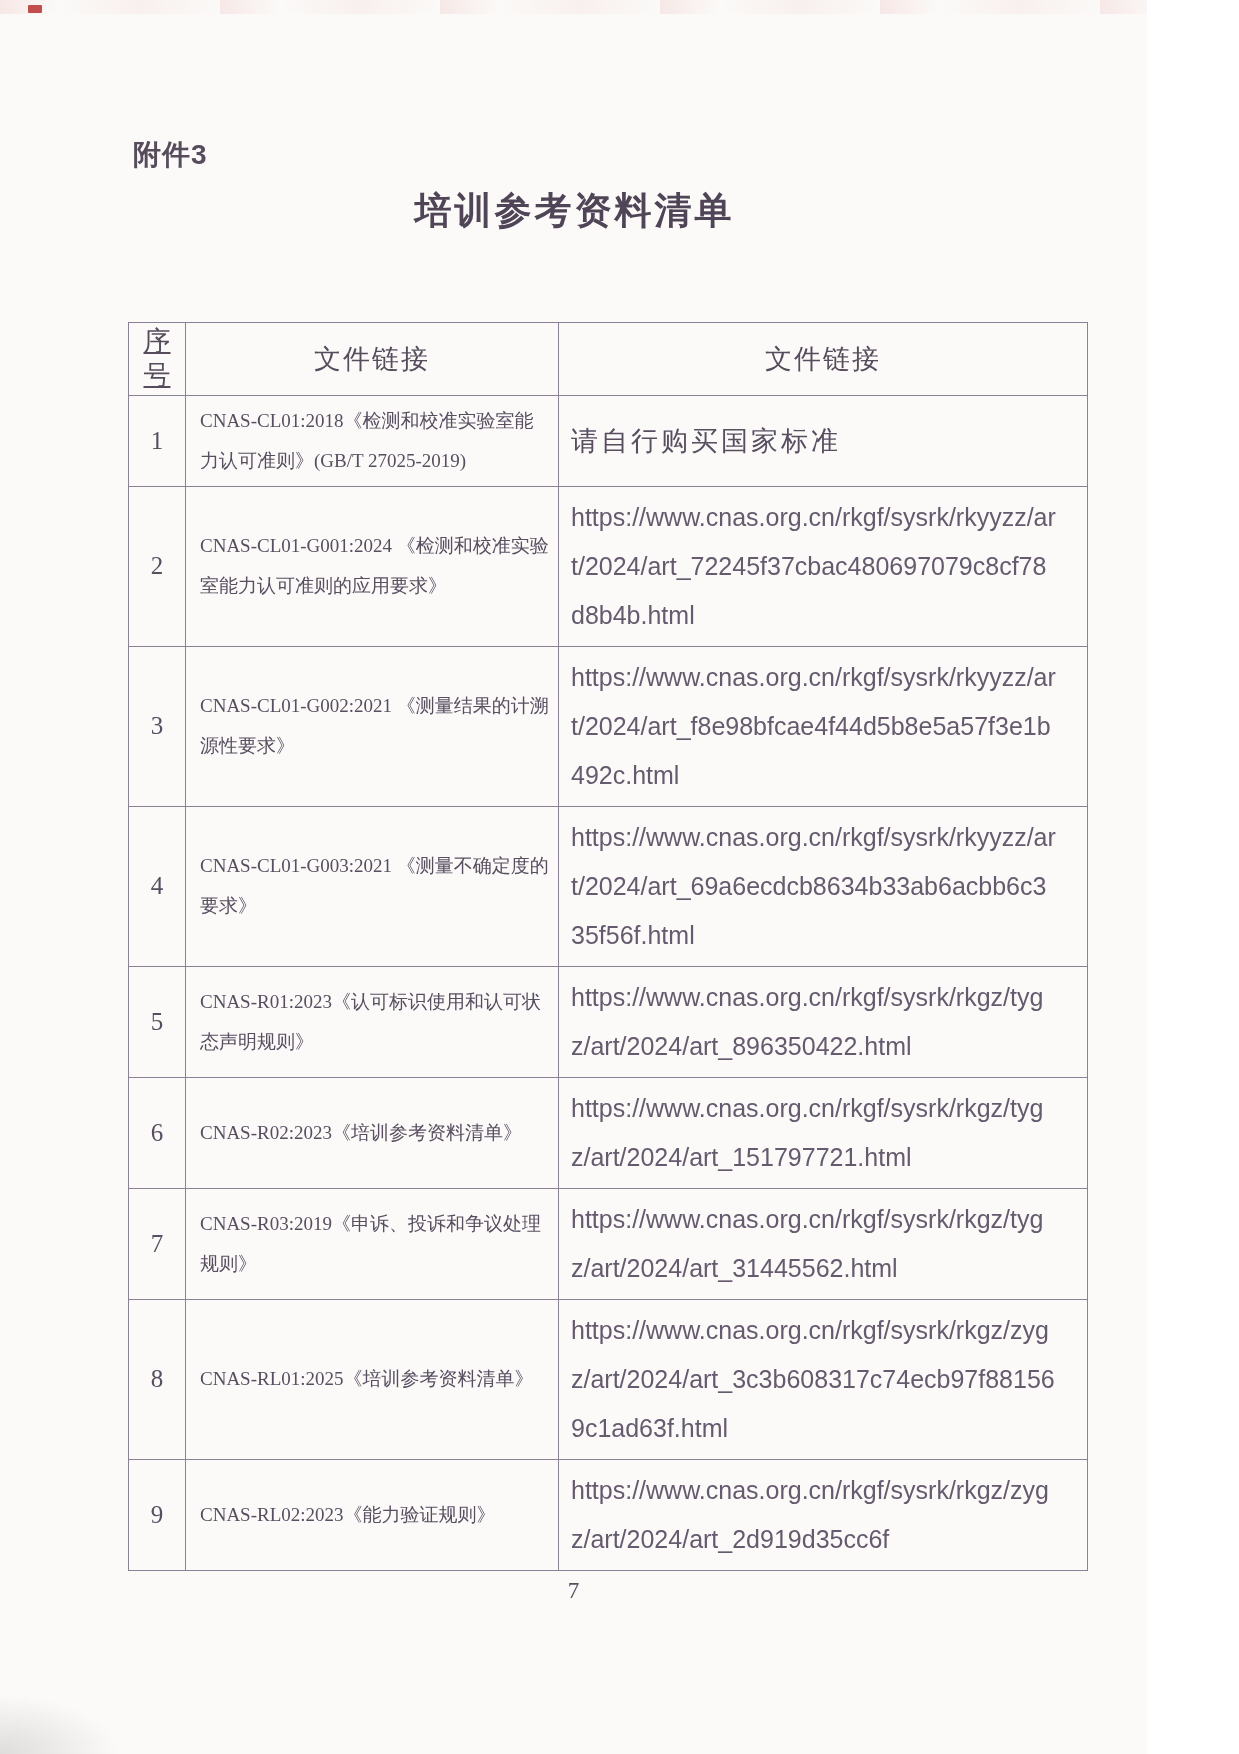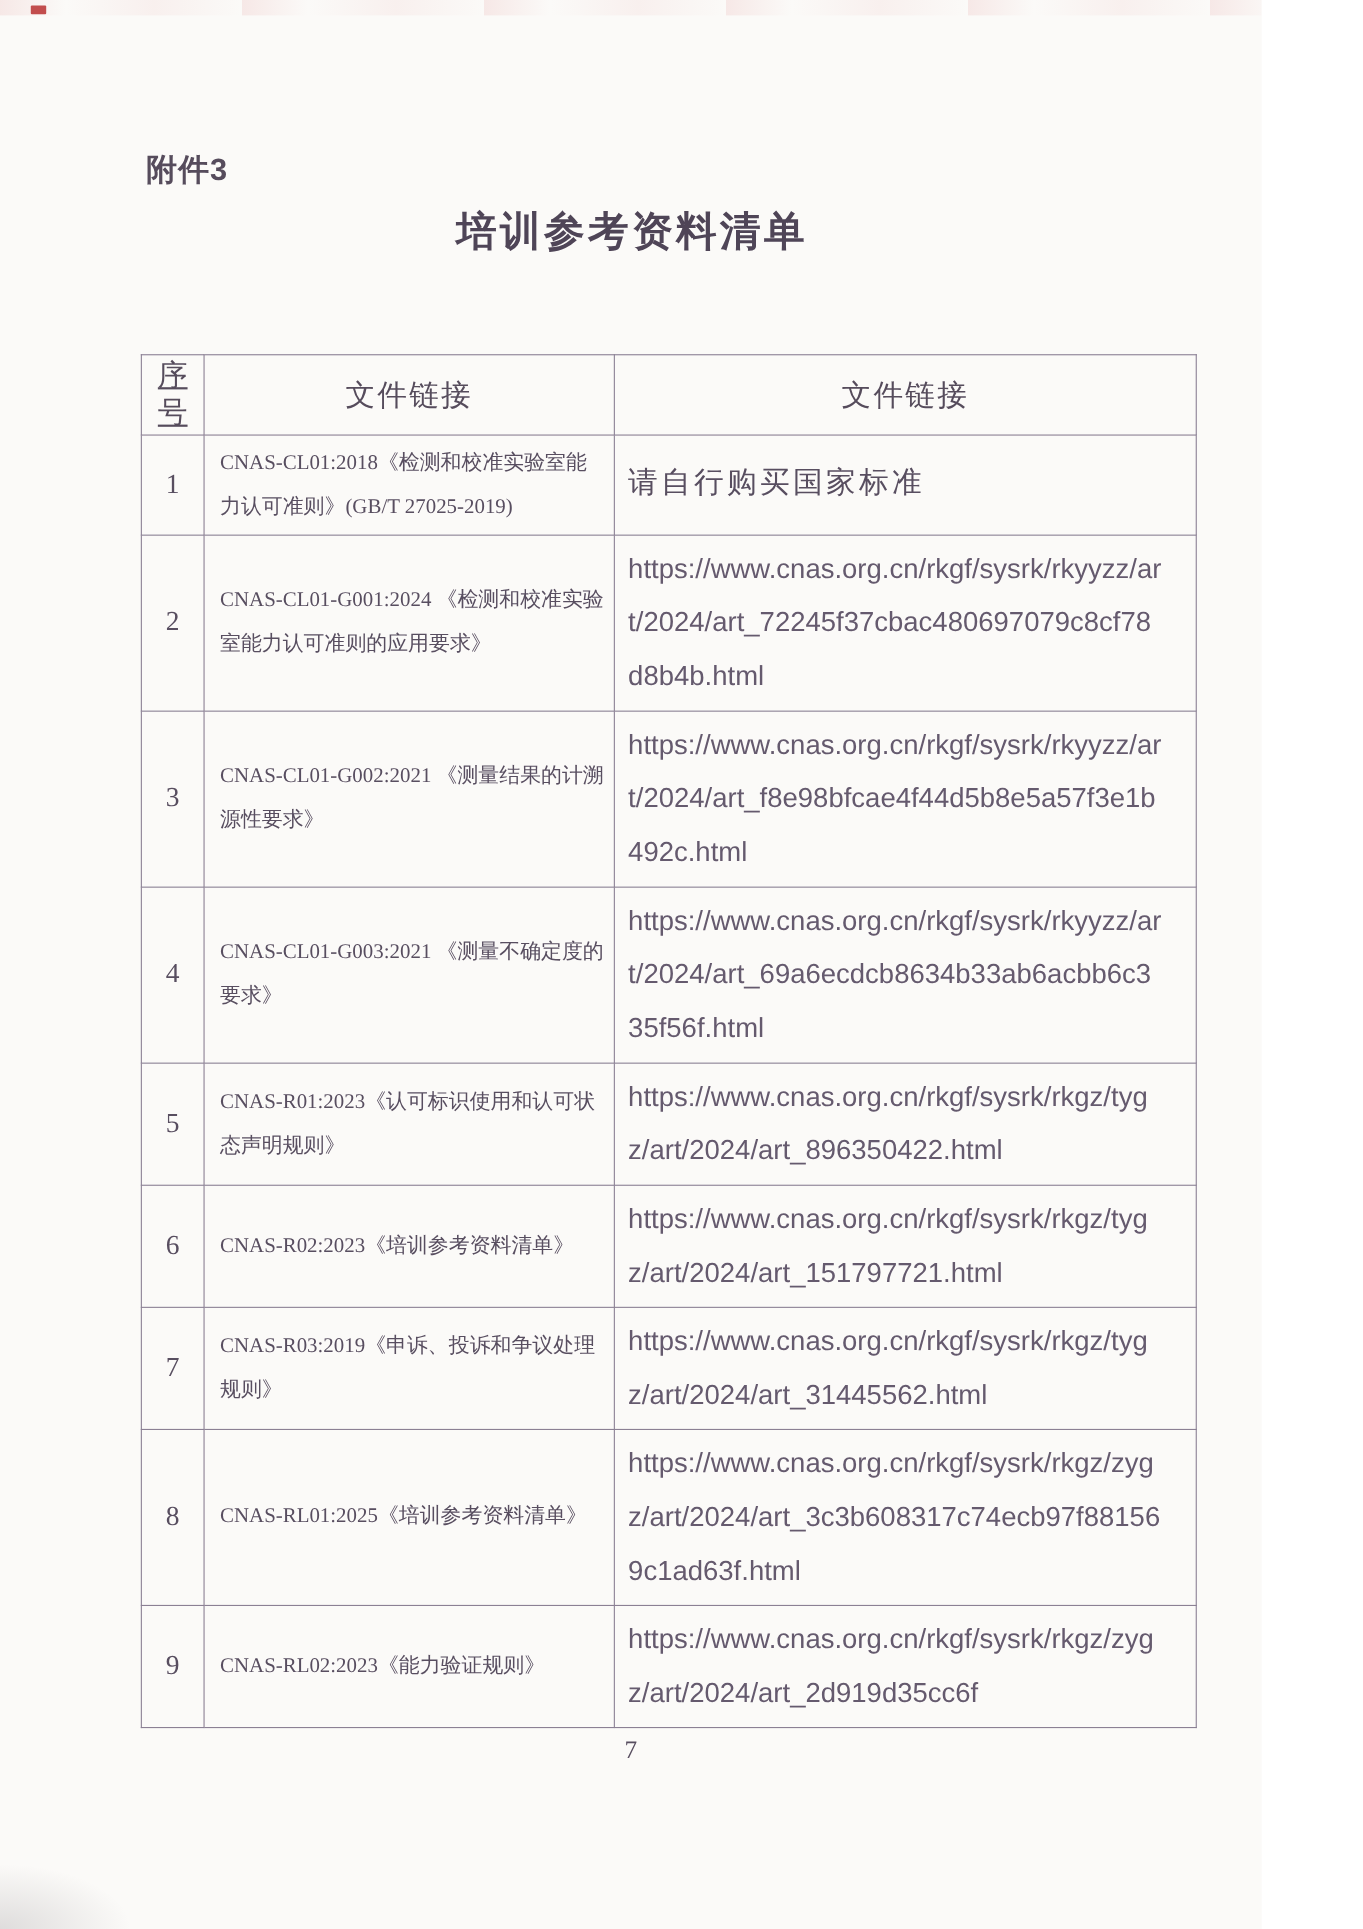--- a/index.html
+++ b/index.html
@@ -63,21 +63,21 @@
     font-size:19px;line-height:40px;color:#584e60;
   }
   td.cell-link{padding:6px 6px 6px 12px;}
   .link-url{
     width:35ch;
     font-family:Liberation Sans, sans-serif;
     font-size:25px;line-height:49px;color:#655a6e;
     word-break:break-all;
   }
   .link-cn{
-    font-family:Liberation Mono, monospace;
+    font-family:Liberation Serif, serif;
     font-size:27px;line-height:40px;color:#584e60;letter-spacing:3px;
   }
   .page-number{
     position:absolute;left:0;top:1578px;width:100%;
     text-align:center;
     font-family:"Liberation Serif","DejaVu Serif",serif;
     font-size:23px;color:#584e60;
   }
 </style>
 </head>

